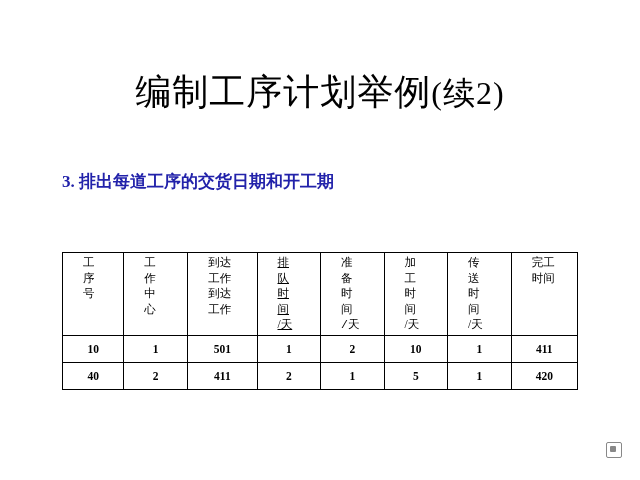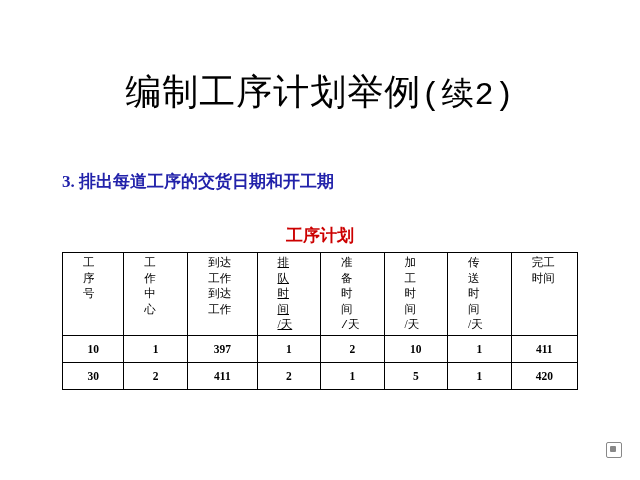--- a/index.html
+++ b/index.html
@@ -22,21 +22,21 @@
     height: 480px;
   }
   .title {
     position: absolute;
     left: 0;
     top: 68px;
     width: 640px;
     text-align: center;
     font-size: 36px;
     color: #000000;
-    font-family: Liberation Mono, monospace;
+    font-family: Liberation Serif, serif;
     letter-spacing: 1px;
   }
   .title .suffix {
     font-size: 32px;
   }
   .subtitle {
     position: absolute;
     left: 62px;
     top: 170px;
     font-size: 17px;
@@ -131,21 +131,20 @@
 
   <div class="title">
     <span>编制工序计划举例</span><span class="suffix">(续2)</span>
   </div>
 
   <div class="subtitle">
     <span class="num">3.</span>
     <span>排出每道工序的交货日期和开工期</span>
   </div>
 
-  <div class="table-caption">工序计划</div>
 
   <table class="plan">
     <thead>
       <tr>
         <td class="col-a">
           <div>工序号</div>
           <div></div>
         </td>
         <td class="col-b">
           <div>工作中心</div>
@@ -174,29 +173,29 @@
         <td class="col-h">
           <div>完工</div>
           <div>时间</div>
         </td>
       </tr>
     </thead>
     <tbody>
       <tr>
         <td>10</td>
         <td>1</td>
-        <td>397</td>
+        <td>501</td>
         <td>1</td>
         <td>2</td>
         <td>10</td>
         <td>1</td>
         <td>411</td>
       </tr>
       <tr>
-        <td>30</td>
+        <td>40</td>
         <td>2</td>
         <td>411</td>
         <td>2</td>
         <td>1</td>
         <td>5</td>
         <td>1</td>
         <td>420</td>
       </tr>
     </tbody>
   </table>

